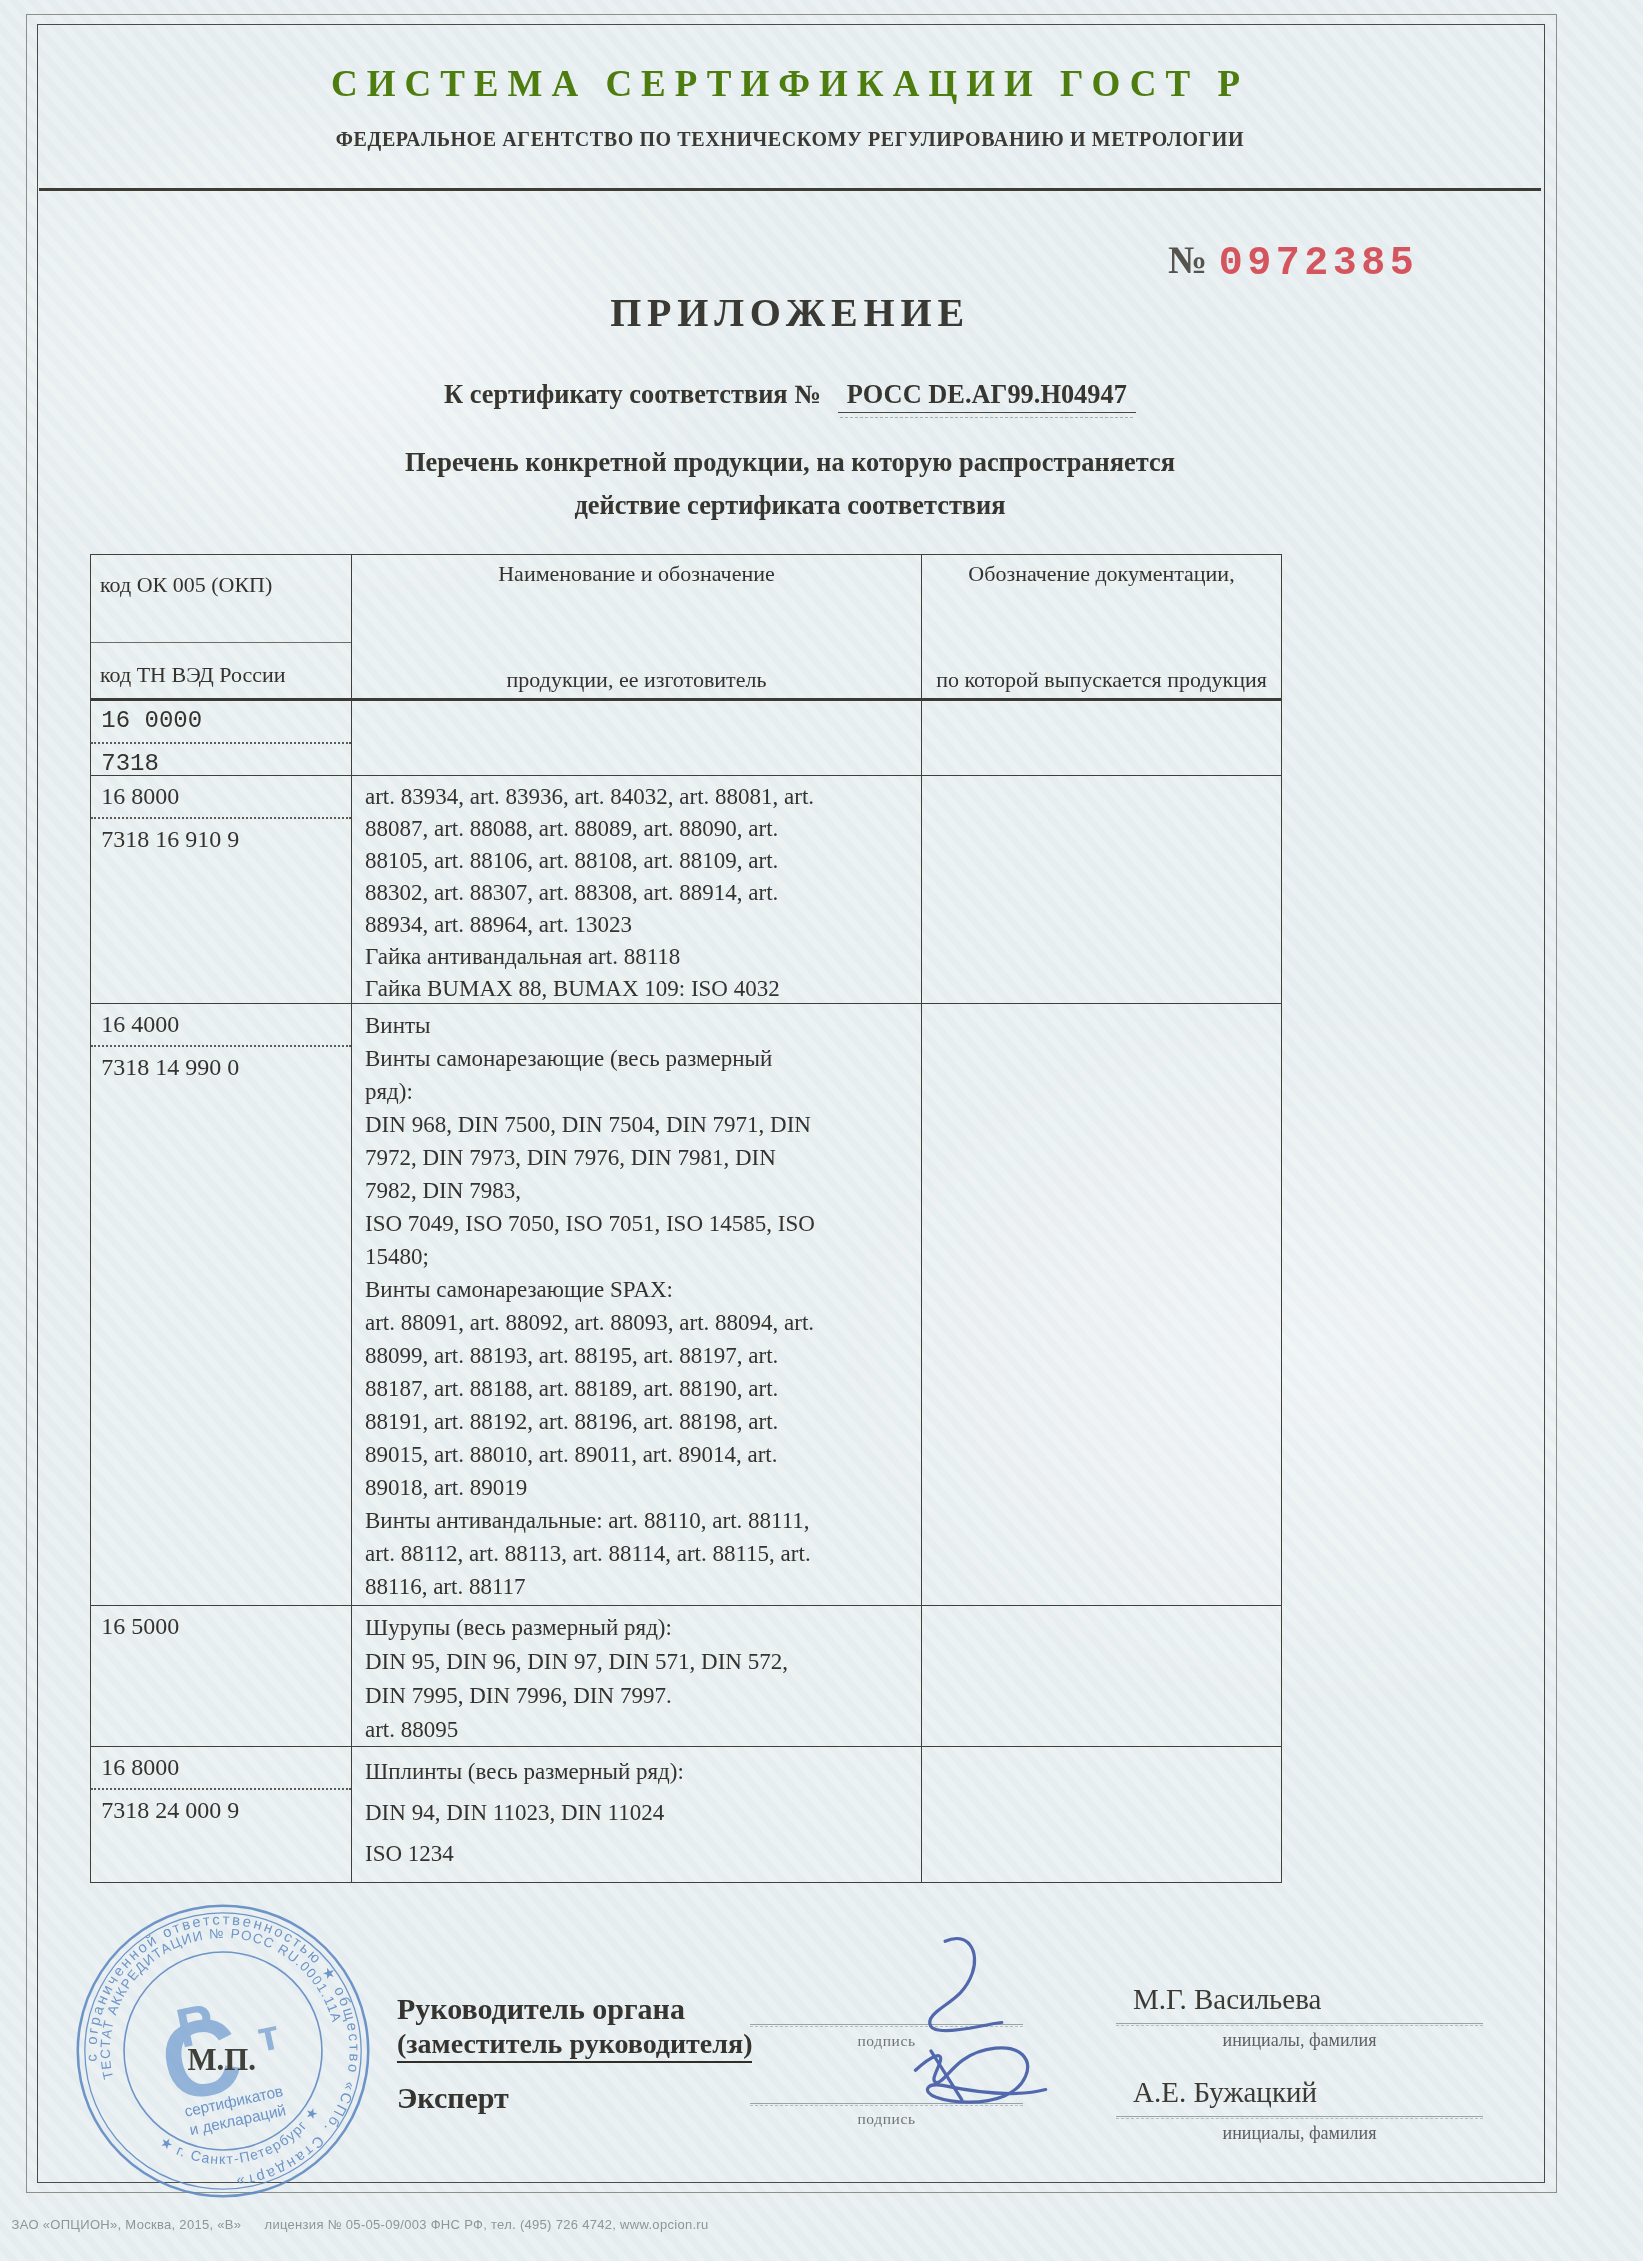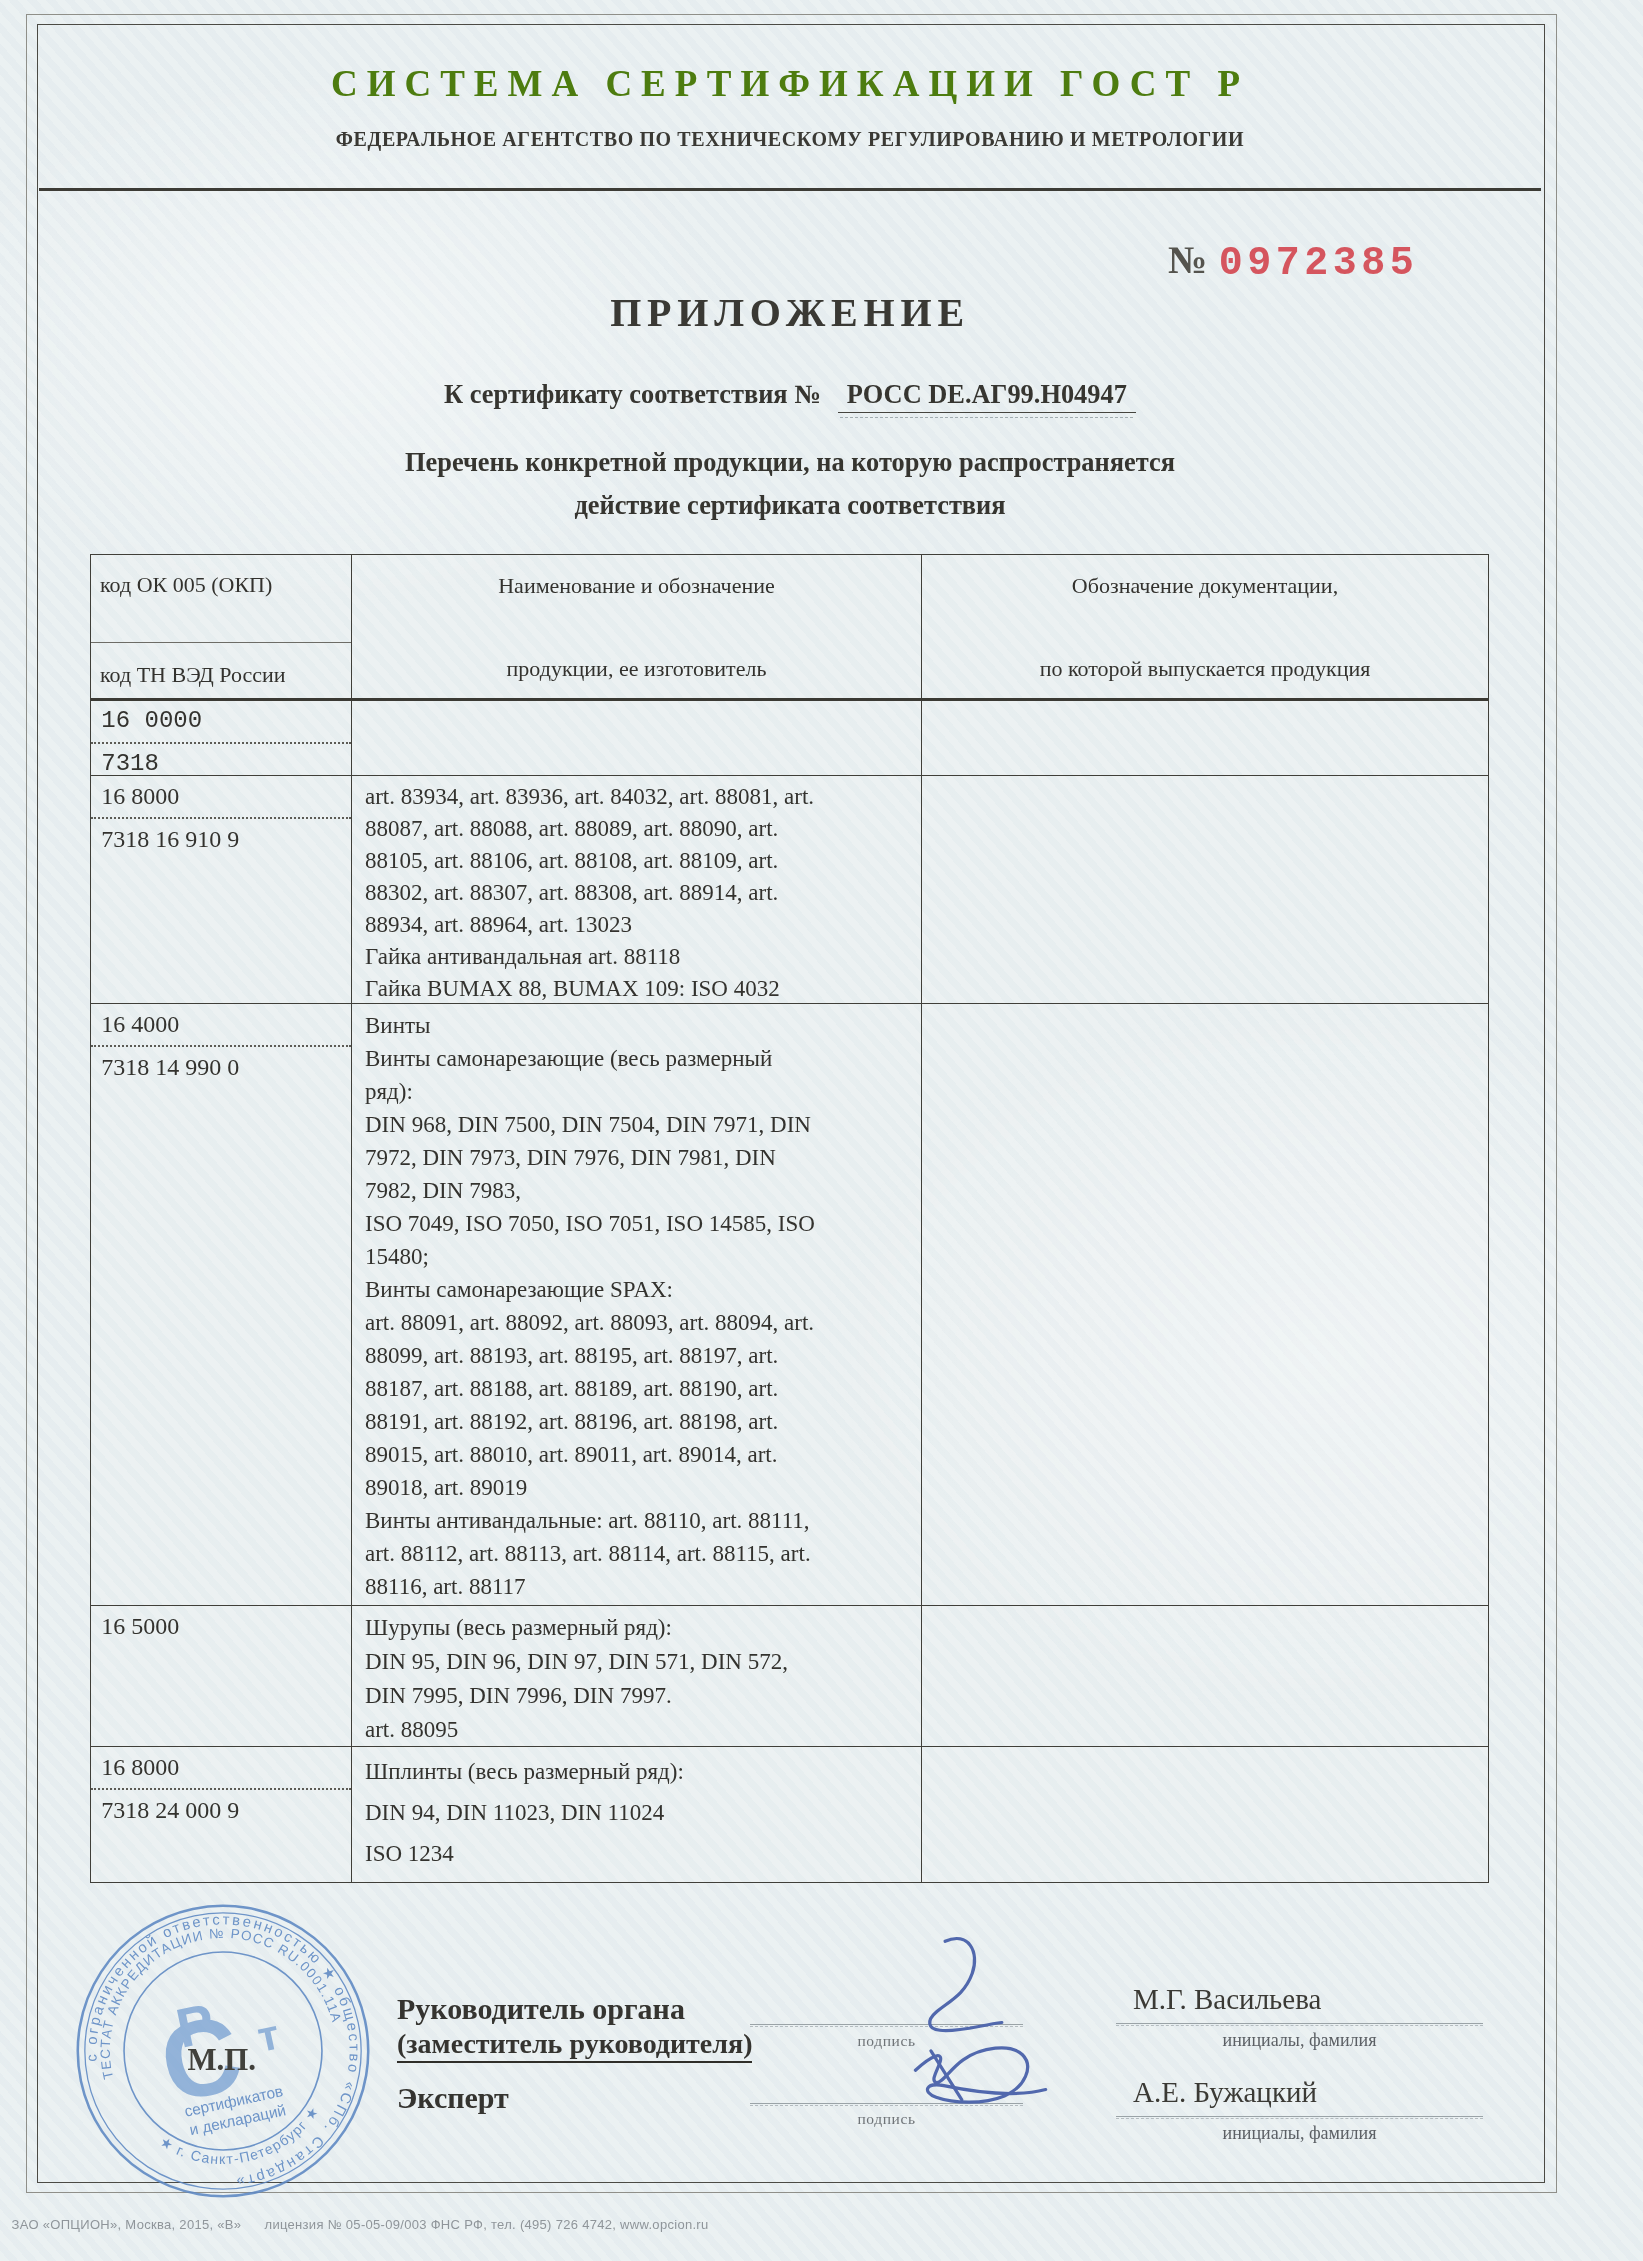--- a/index.html
+++ b/index.html
@@ -25,33 +25,33 @@
   .serial{left:838px;top:237px;width:612px;text-align:left;white-space:nowrap;left:1168px;}
   .serial .no-sign{font-size:39px;font-weight:bold;color:#55544e;margin-right:11.6px;}
   .serial .digits{font-family:"Liberation Mono","DejaVu Sans Mono",monospace;font-size:40px;font-weight:bold;color:#d5555e;letter-spacing:4.5px;vertical-align:-1.3px;}
   .doc-title{left:39px;top:289px;width:1502px;text-align:center;font-size:40px;font-weight:bold;letter-spacing:5.8px;color:#3a3934;}
   .cert-line{left:39px;top:379px;width:1502px;text-align:center;font-size:26.4px;font-weight:bold;color:#363530;}
   .cert-value{display:inline-block;margin-left:17px;padding:0 9px 1.9px 9px;border-bottom:1.9px solid #45443e;position:relative;font-weight:bold;}
   .cert-value::after{content:"";position:absolute;left:2.6px;right:2.6px;bottom:-6.4px;border-top:1.9px dashed #a3aeb2;}
   .purpose1{left:39px;top:447px;width:1502px;text-align:center;font-size:26.4px;font-weight:bold;color:#363530;}
   .purpose2{left:39px;top:490px;width:1502px;text-align:center;font-size:26.4px;font-weight:bold;color:#363530;}
   
-  .table{left:90px;top:554px;width:1399px;border:1.9px solid #403f39;box-sizing:border-box;background:rgba(255,255,255,.06);}
+  .table{left:90px;top:554px;width:1192px;border:1.9px solid #403f39;box-sizing:border-box;background:rgba(255,255,255,.06);}
   .trow{display:flex;border-bottom:1.9px solid #403f39;box-sizing:border-box;}
   .trow:last-child{border-bottom:none;}
   .trow.head{height:146px;border-bottom:3.2px solid #3b3a34;}
   .cell{box-sizing:border-box;overflow:hidden;}
   .c1{width:261px;border-right:1.9px solid #403f39;}
   .c2{width:570px;border-right:1.9px solid #403f39;}
   .c3{flex:1;}
   .head .c1{display:flex;flex-direction:column;font-size:22px;}
   .h-c1-top{height:70px;padding:17px 5.2px 0 9px;}
   .h-c1-sep{border-top:1.3px solid #6d6c66;}
   .h-c1-bot{padding:19.3px 5.2px 0 9px;}
-  .h-center{display:flex;flex-direction:column;justify-content:center;align-items:center;text-align:center;font-size:22px;line-height:37px;gap:46px;}
+  .h-center{display:flex;flex-direction:column;justify-content:space-between;align-items:center;text-align:center;font-size:22px;line-height:37px;gap:46px;}
   .code{font-size:24px;line-height:32px;padding:3.9px 5.2px 0 10.3px;white-space:nowrap;}
   .dotline{border-top:2.6px dotted #5c5b55;margin:5.2px 0 0 0;}
   .c2 .pline{white-space:nowrap;}
   .r1{height:75px;font-family:Liberation Mono, monospace;}
   .r2{height:228px;}
   .r2 .c2{font-size:23px;line-height:32px;padding:5.2px 3.9px 0 13px;}
   .r3{height:602px;}
   .r3 .c2{font-size:23px;line-height:33px;padding:5.2px 3.9px 0 13px;}
   .r4{height:141px;}
   .r4 .c2{font-size:23px;line-height:34px;padding:5.2px 3.9px 0 13px;}

